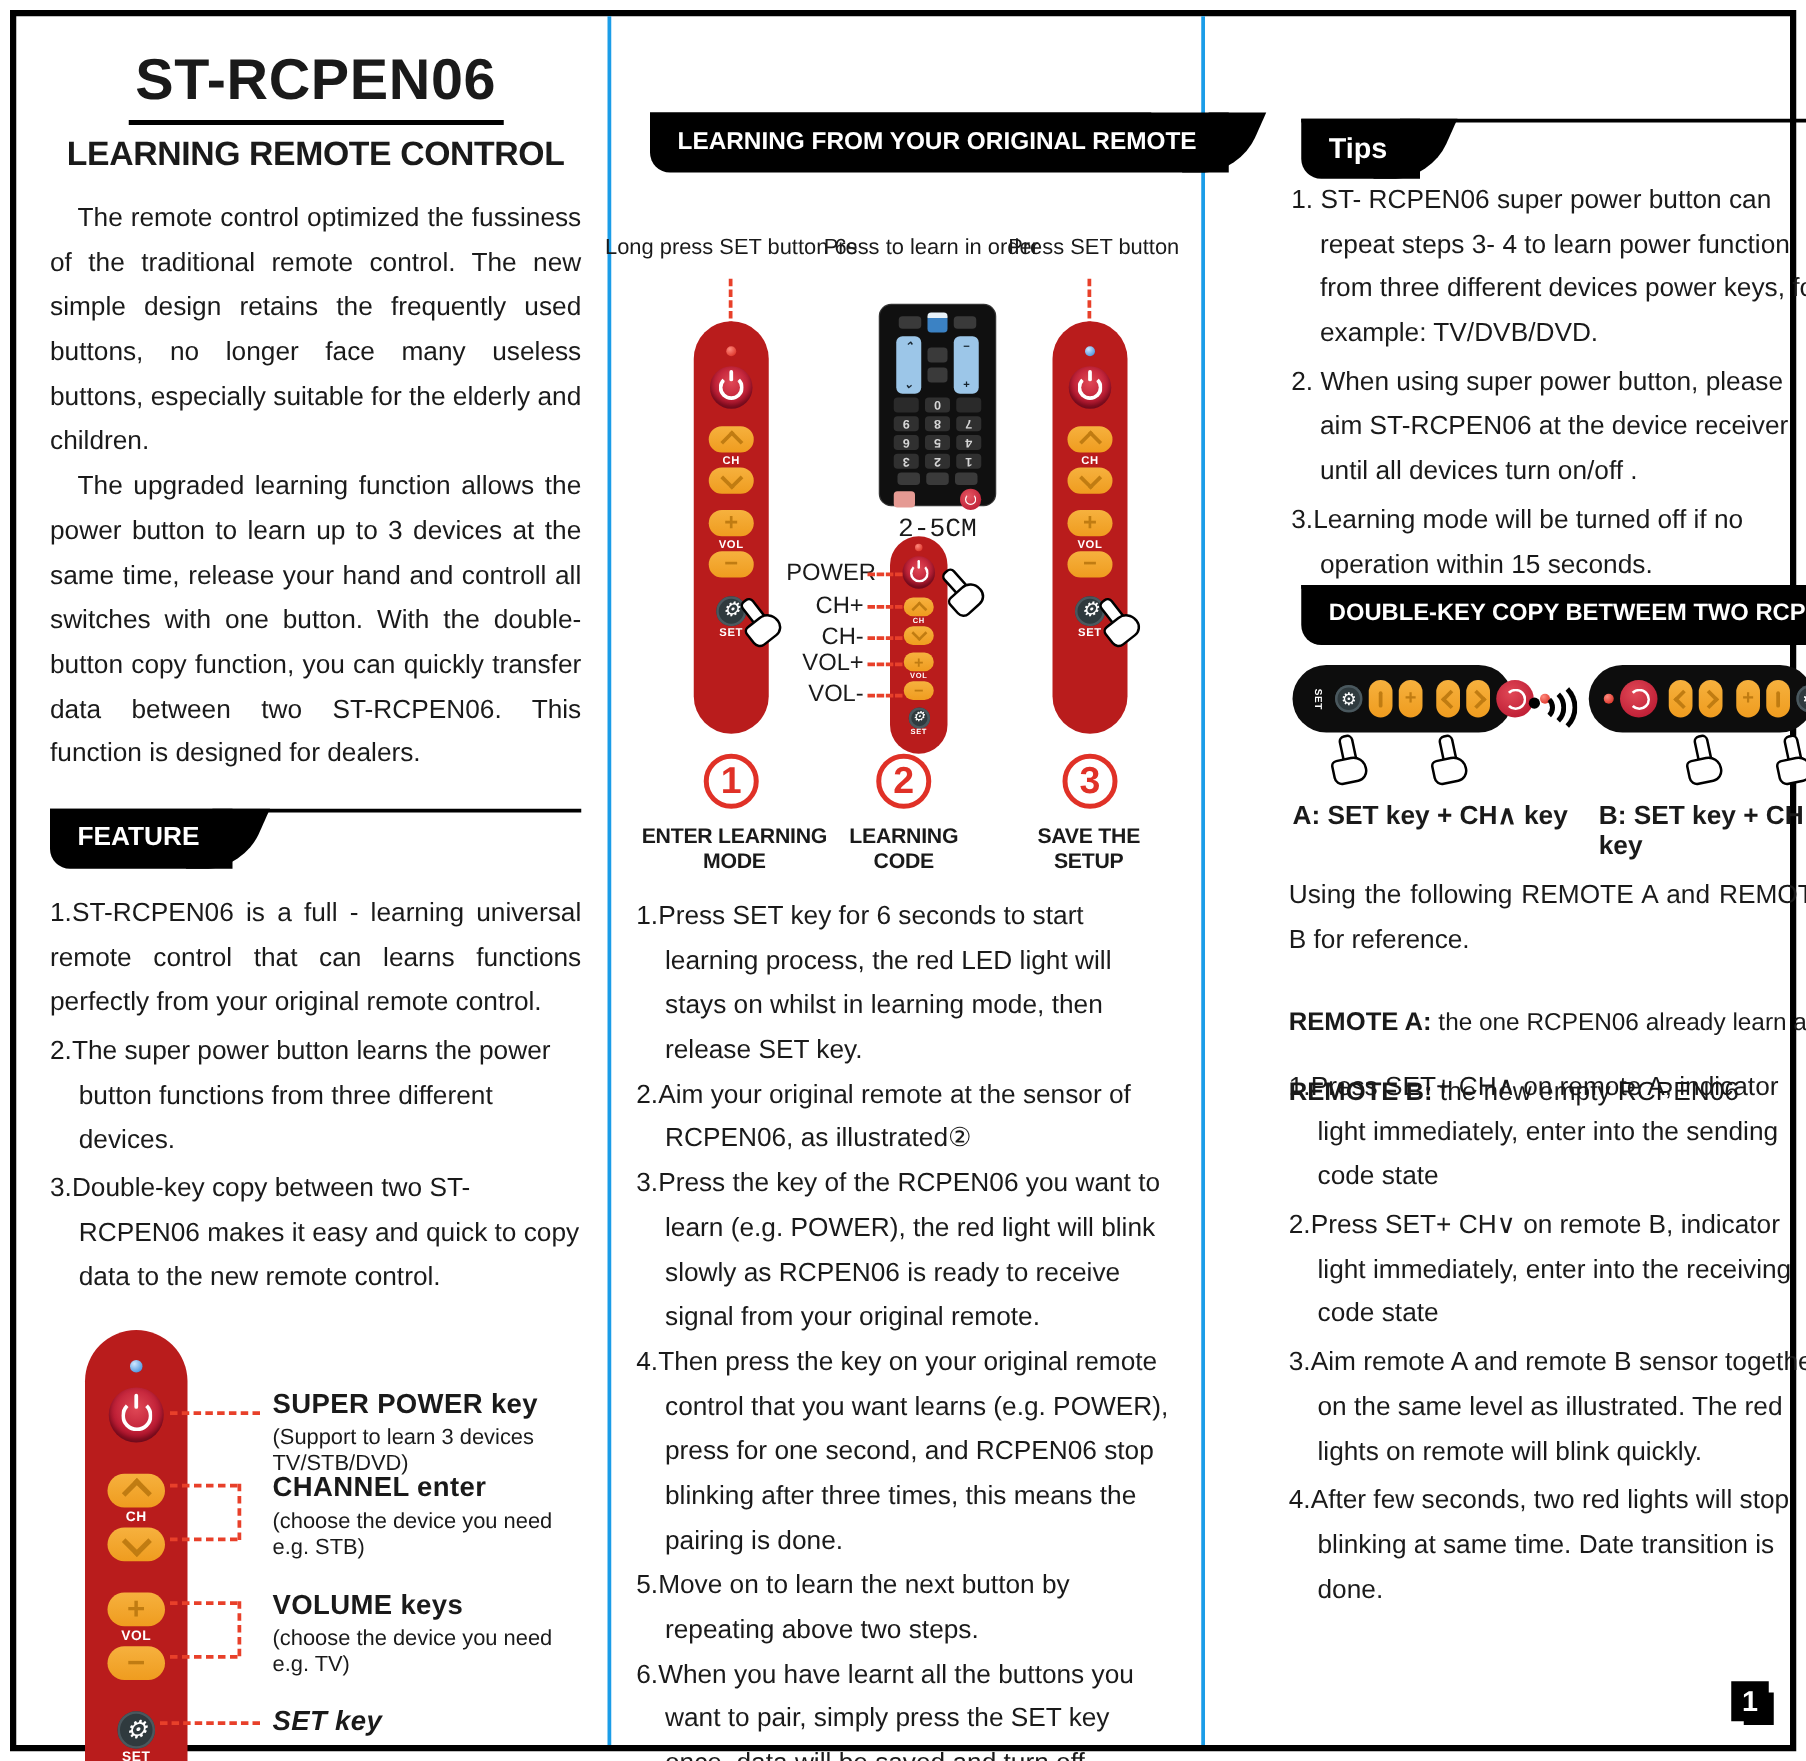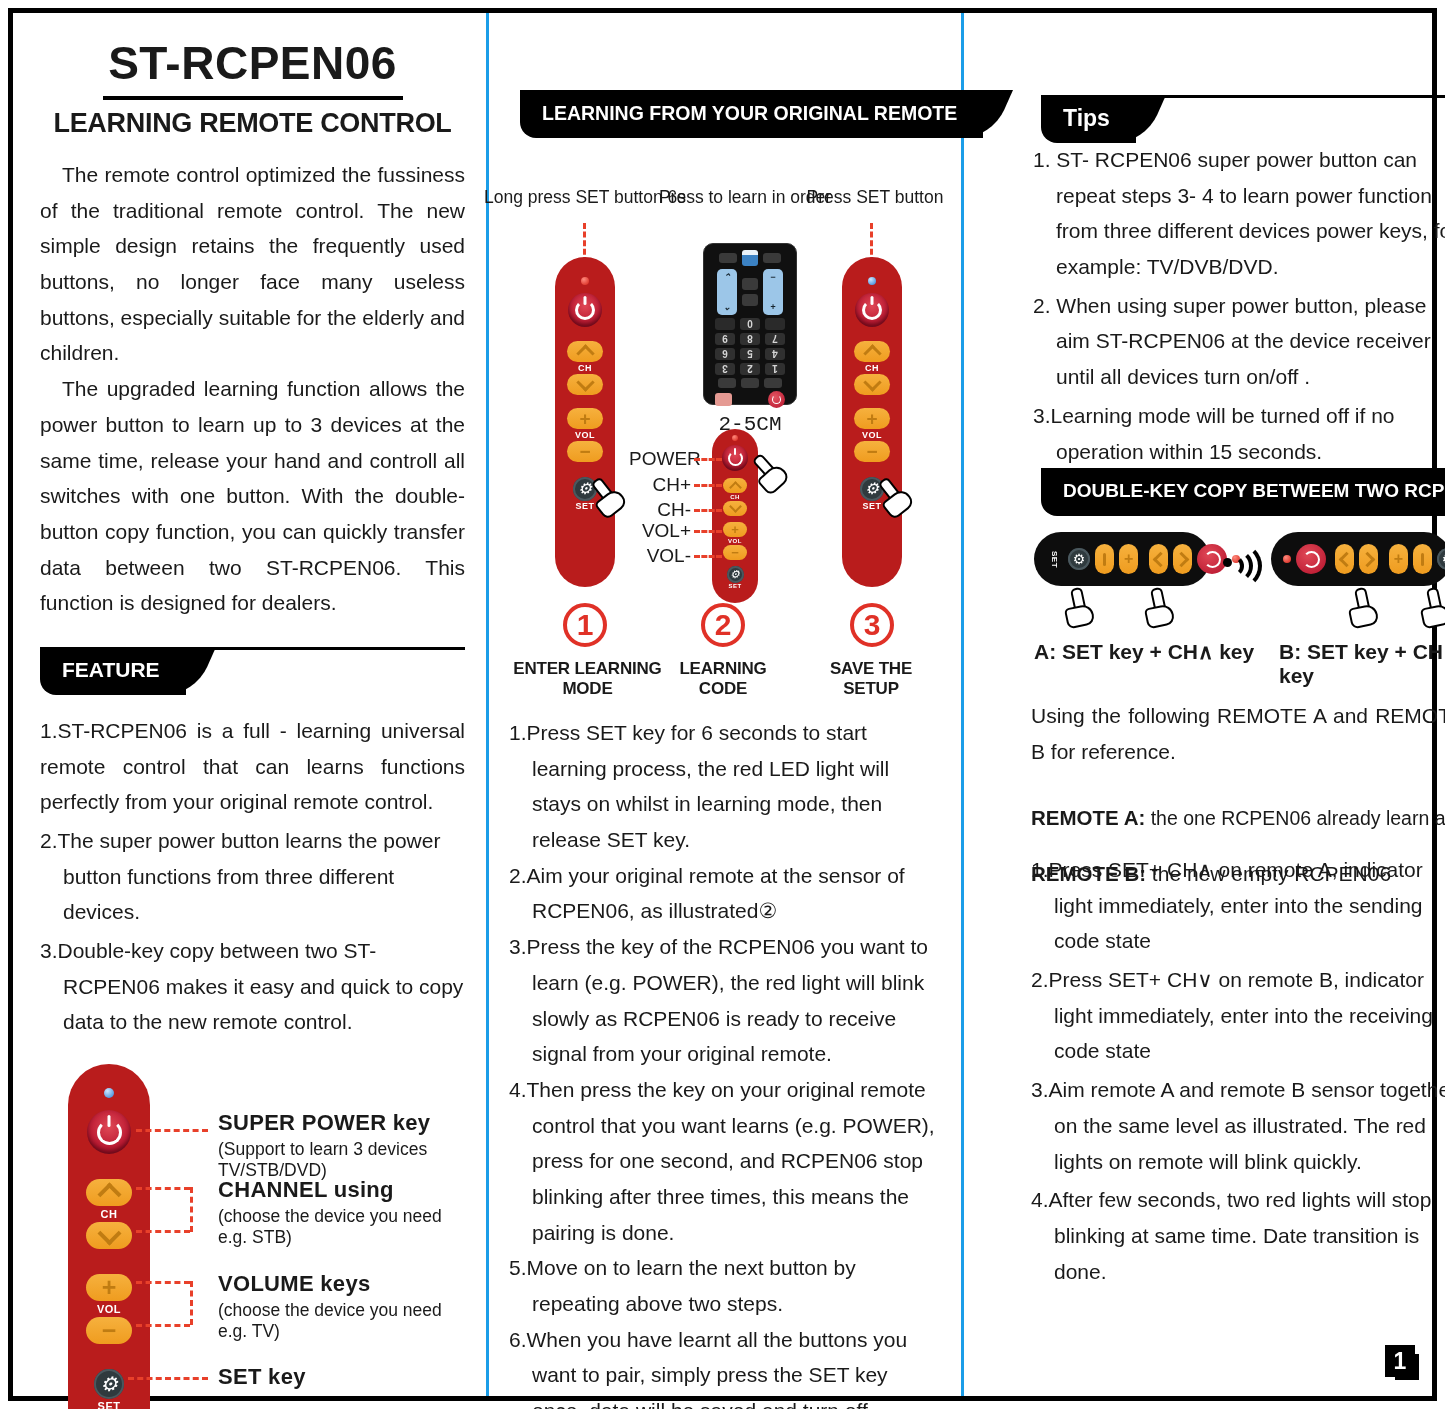--- a/index.html
+++ b/index.html
@@ -219,28 +219,28 @@
     <i class="hdash" style="left:96px;top:219px;width:54px;"></i>
     <i class="vdash" style="left:150px;top:219px;height:44px;"></i>
     <i class="hdash" style="left:96px;top:262px;width:54px;"></i>
     <i class="hdash" style="left:88px;top:315px;width:80px;"></i>
 
     <div class="klabel" style="top:48px;">
       <b>SUPER POWER key</b>
       <span>(Support to learn 3 devices TV/STB/DVD)</span>
     </div>
     <div class="klabel" style="top:115px;">
-      <b>CHANNEL using</b>
+      <b>CHANNEL enter</b>
       <span>(choose the device you need e.g. STB)</span>
     </div>
     <div class="klabel" style="top:209px;">
       <b>VOLUME keys</b>
       <span>(choose the device you need e.g. TV)</span>
     </div>
-    <div class="klabel" style="top:302px;">
+    <div class="klabel" style="top:302px;font-style:italic;">
       <b>SET key</b>
     </div>
   </div>
 </section>
 
 <section class="col col2">
   <div class="banner" style="margin:0;position:absolute;top:15px;left:15px;right:18px;">
     <div class="tab m-tab">
         <span>LEARNING FROM YOUR ORIGINAL REMOTE</span>
       </div>

